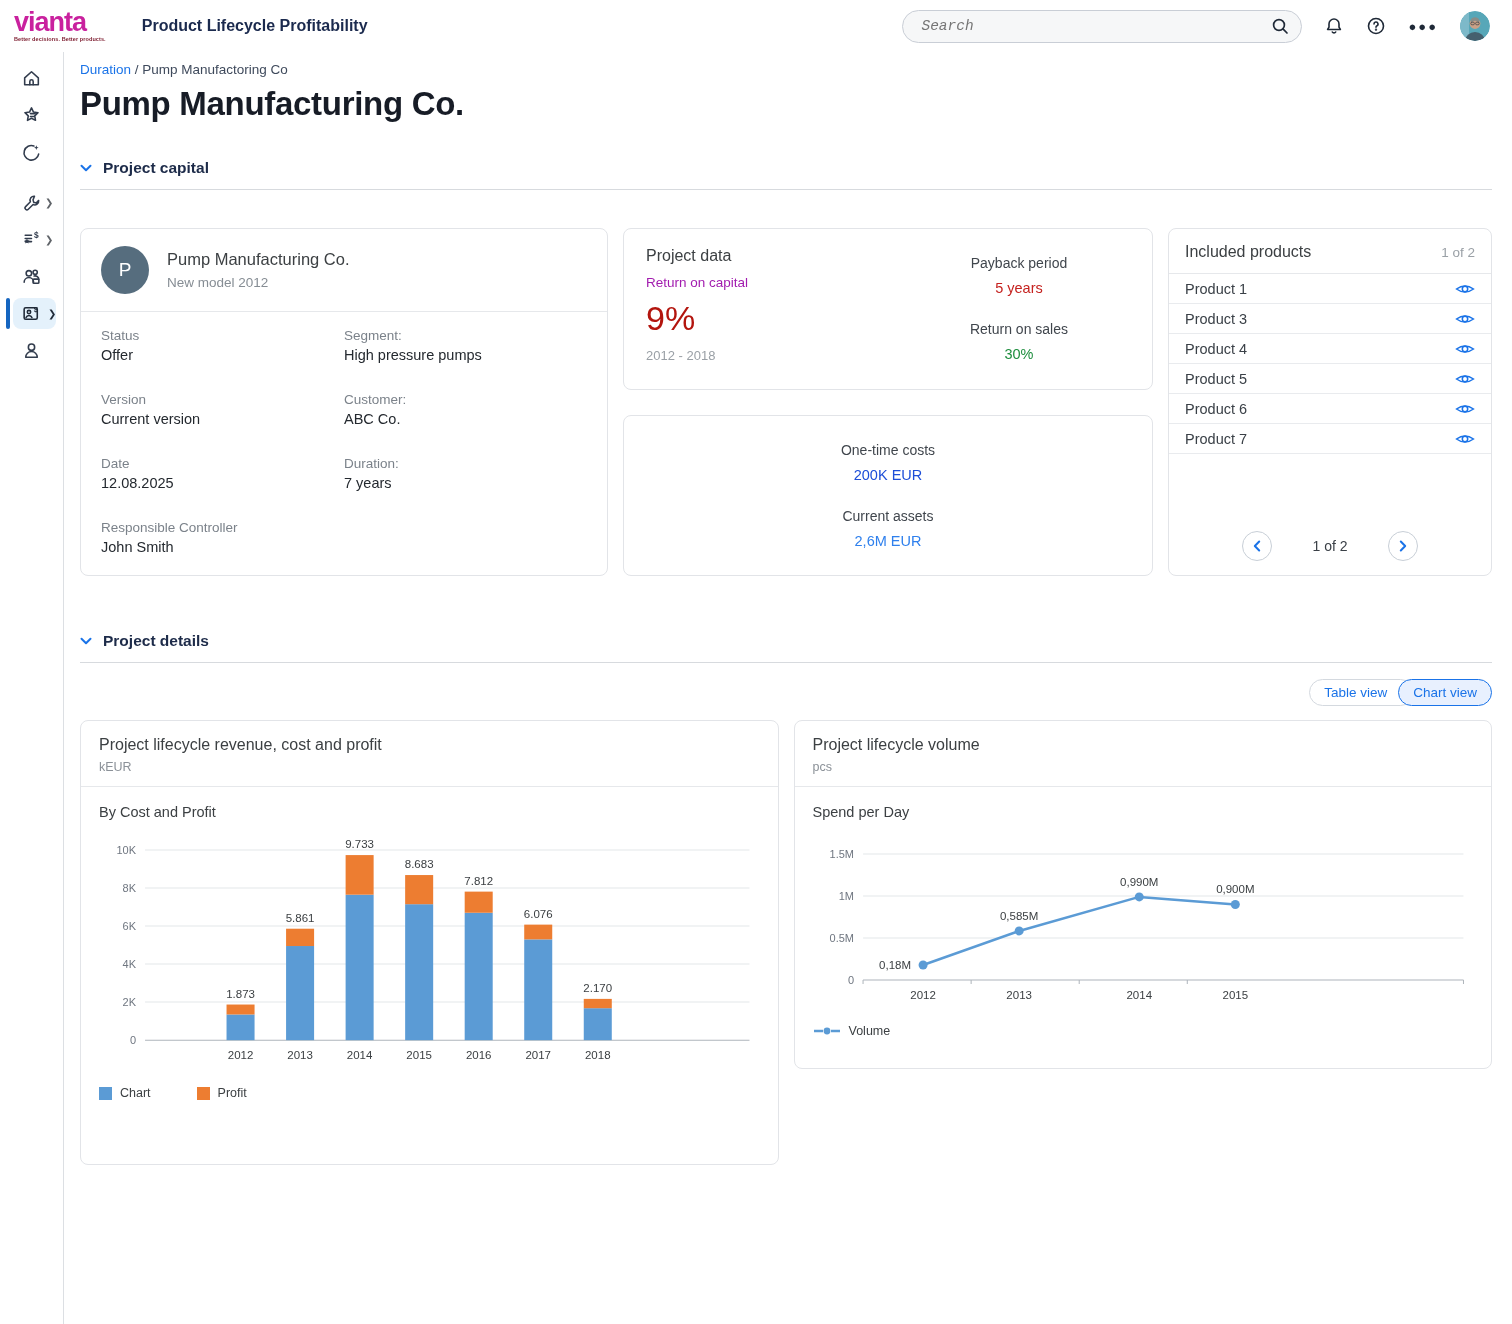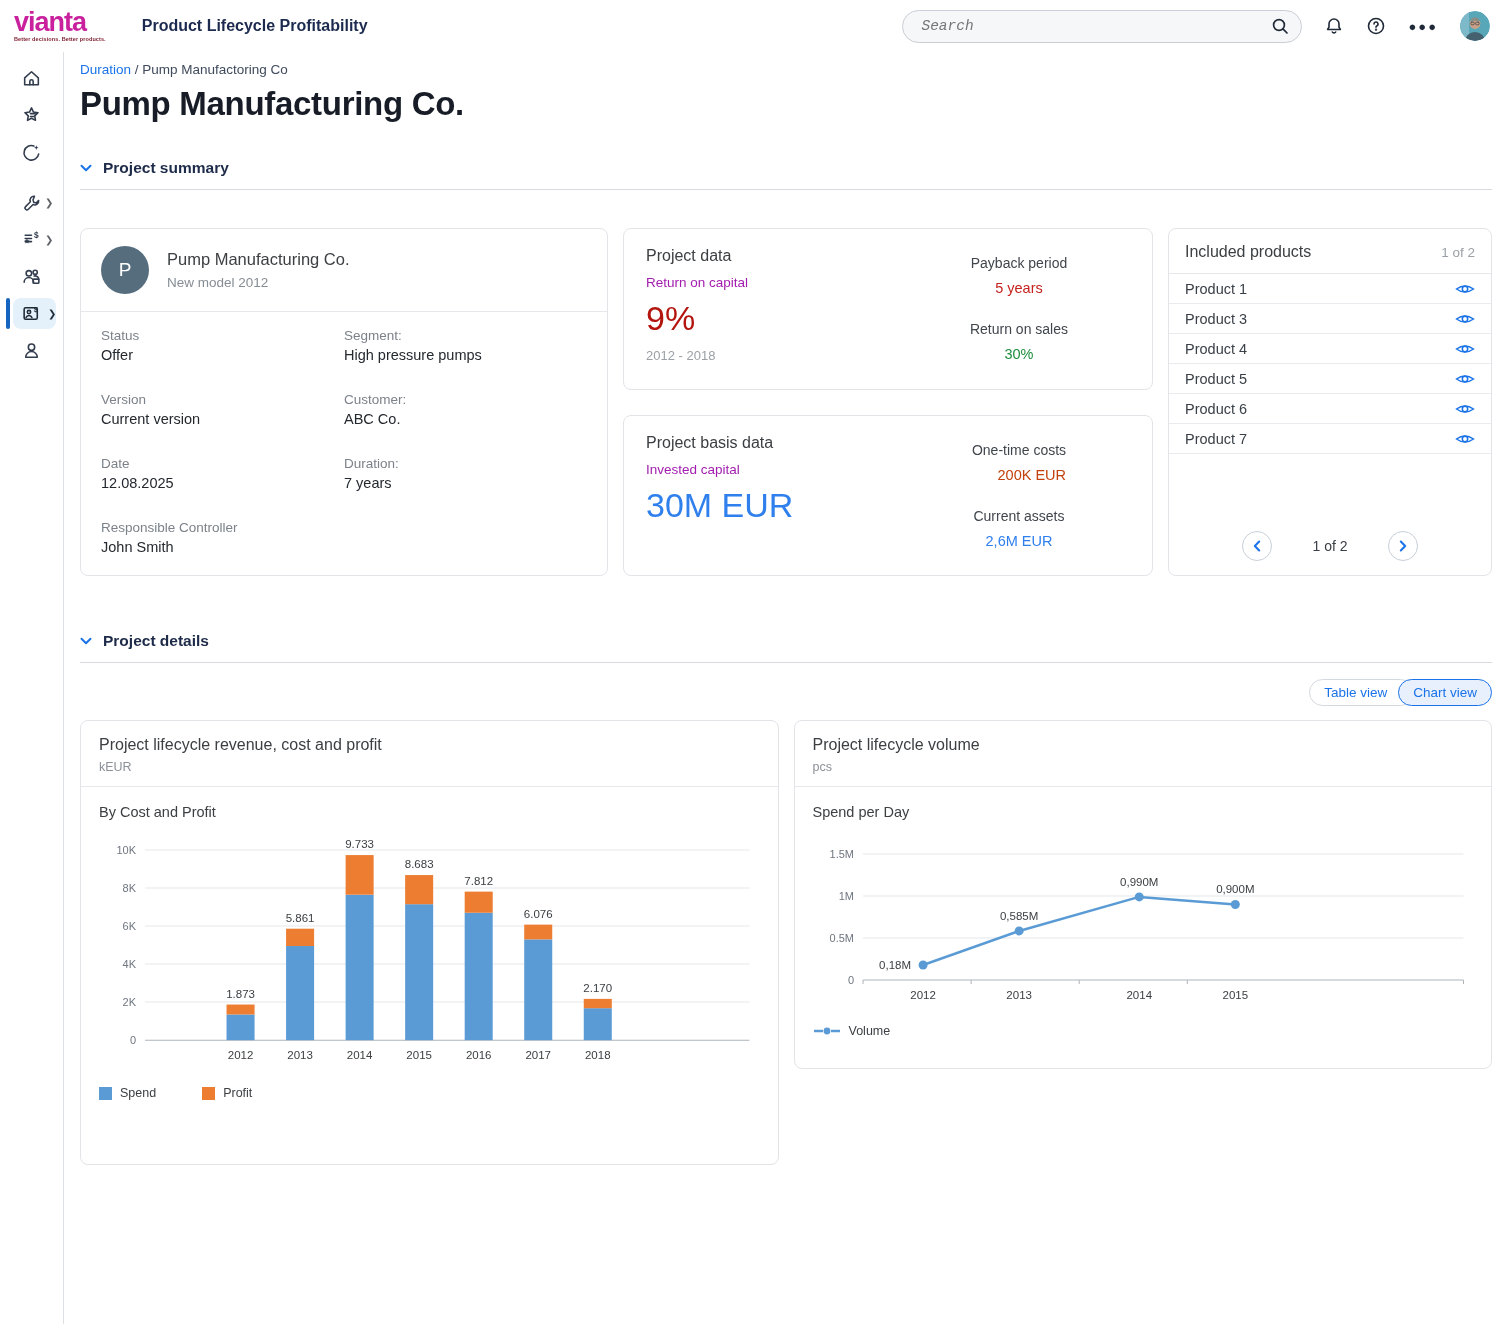--- a/index.html
+++ b/index.html
@@ -231,21 +231,21 @@
 
   <div class="breadcrumb">
     <a>Duration</a><span> / </span><span>Pump Manufactoring Co</span>
   </div>
   <h1 class="page-title">Pump Manufacturing Co.</h1>
 
   <div class="section-head">
     <svg width="12" height="8" viewBox="0 0 12 8" fill="none" stroke="#1a73e8" stroke-width="2" stroke-linecap="round" stroke-linejoin="round">
         <path d="M1.5 1.8 L6 6.2 L10.5 1.8"></path>
       </svg>
-    <span class="section-title">Project summary</span>
+    <span class="section-title">Project capital</span>
   </div>
 
   <div class="cards-row">
 
     <section class="card card-profile">
       <div class="profile-top">
         <div class="avatar-p">P</div>
         <div>
           <div class="profile-name">Pump Manufacturing Co.</div>
           <div class="profile-sub">New model 2012</div>
@@ -306,30 +306,25 @@
             </div>
 
             <div class="small-metric">
               <div class="sm-label">Return on sales</div>
               <div class="sm-value" style="color: rgb(30, 142, 62);">30%</div>
             </div>
           </div>
       </section>
 
       <section class="card metric-card">
-        <div class="metric-left">
-          <div class="m-title">Project basis data</div>
-          <div class="m-label">Invested capital</div>
-          <div class="m-value" id="pb-value" style="color: rgb(47, 128, 237);">30M EUR</div>
-        </div>
         <div class="metric-right">
 
             <div class="small-metric">
               <div class="sm-label">One-time costs</div>
-              <div class="sm-value" style="color: #c2410c; text-align: right;">200K EUR</div>
+              <div class="sm-value" style="color: #1d4ed8;">200K EUR</div>
             </div>
 
             <div class="small-metric">
               <div class="sm-label">Current assets</div>
               <div class="sm-value" style="color: rgb(47, 128, 237);">2,6M EUR</div>
             </div>
           </div>
       </section>
     </div>
 
@@ -477,21 +472,21 @@
               <text x="438.90200000000004" y="81.556" text-anchor="middle" fill="#3c4043" font-size="11.5" font-family="Liberation Sans, sans-serif">6.076</text>
               <text x="438.90200000000004" y="223" text-anchor="middle" fill="#3c4043" font-size="11.5" font-family="Liberation Sans, sans-serif">2017</text>
               <rect x="484.396" y="172.07999999999998" width="28" height="31.920000000000016" fill="#5b9bd5"></rect>
               <rect x="484.396" y="162.77" width="28" height="9.309999999999974" fill="#ed7d31"></rect>
               <text x="498.396" y="155.77" text-anchor="middle" fill="#3c4043" font-size="11.5" font-family="Liberation Sans, sans-serif">2.170</text>
               <text x="498.396" y="223" text-anchor="middle" fill="#3c4043" font-size="11.5" font-family="Liberation Sans, sans-serif">2018</text>
             </svg>
           <div class="legend">
               <span class="legend-item">
                 <span class="sw" style="background:#5b9bd5"></span>
-                <span>Spend</span>
+                <span>Chart</span>
               </span>
               <span class="legend-item">
                 <span class="sw" style="background:#ed7d31"></span>
                 <span>Profit</span>
               </span>
             </div>
         </div>
       </section>
 
       <section class="chart-card">

